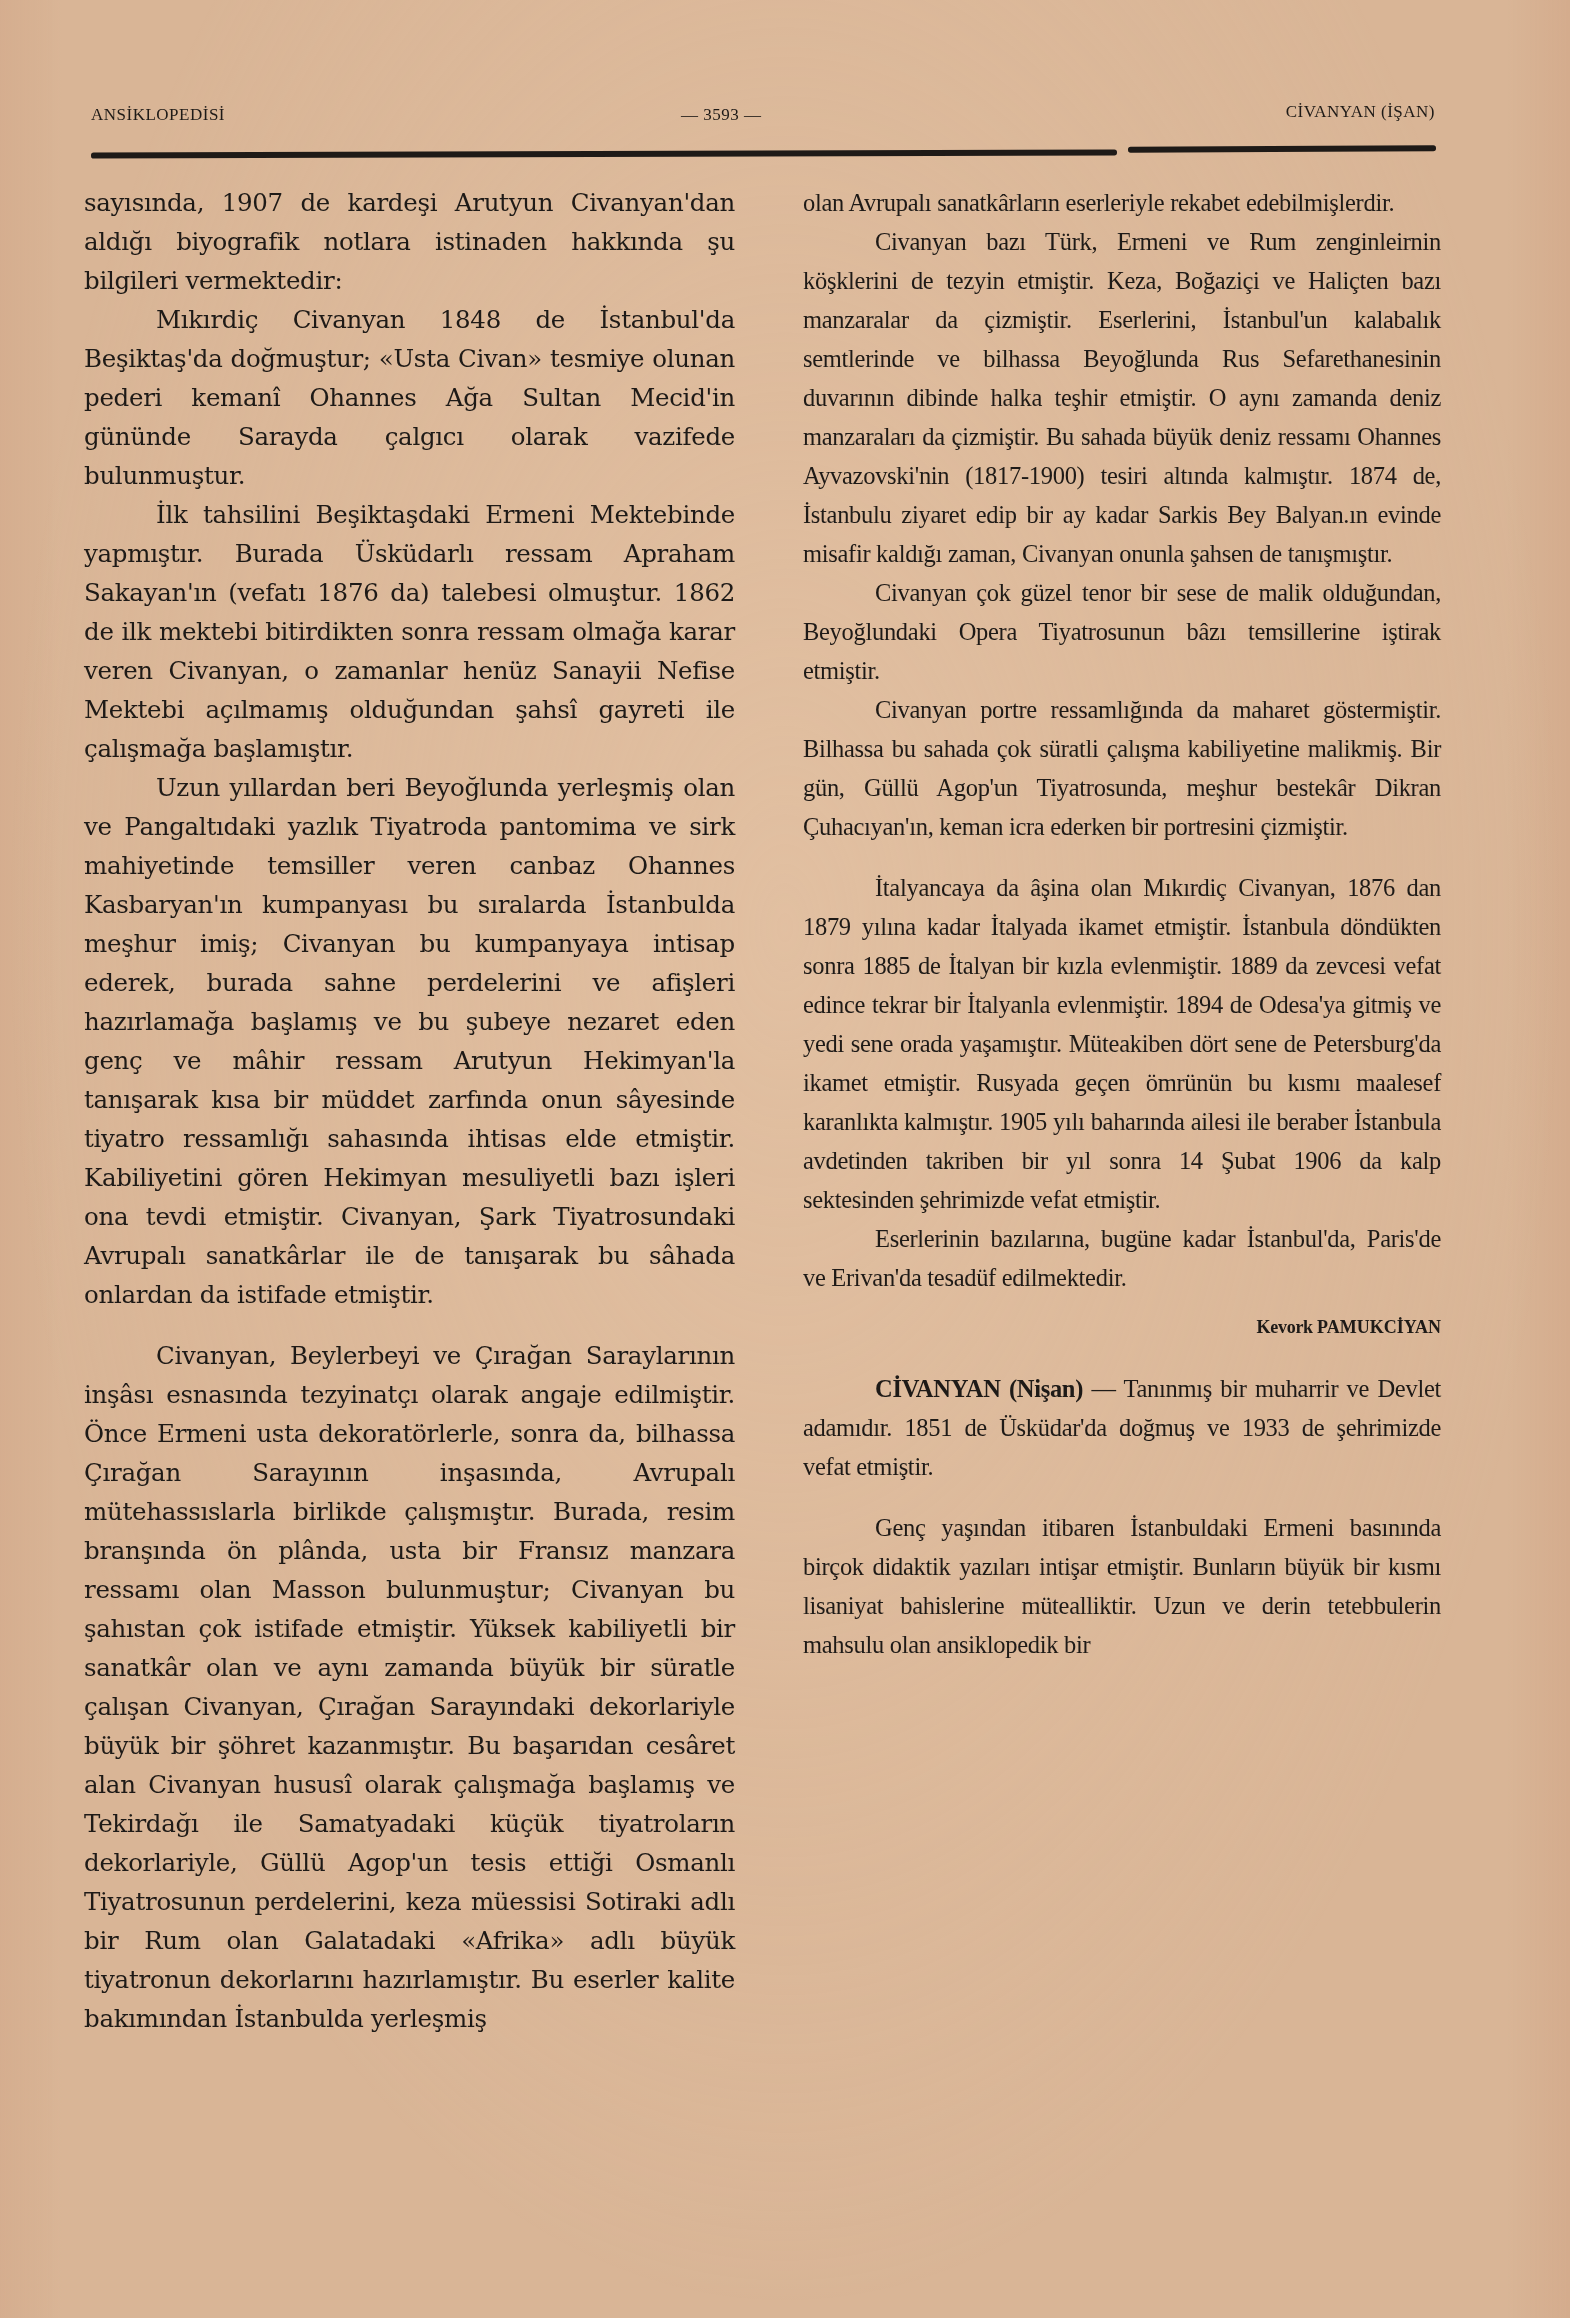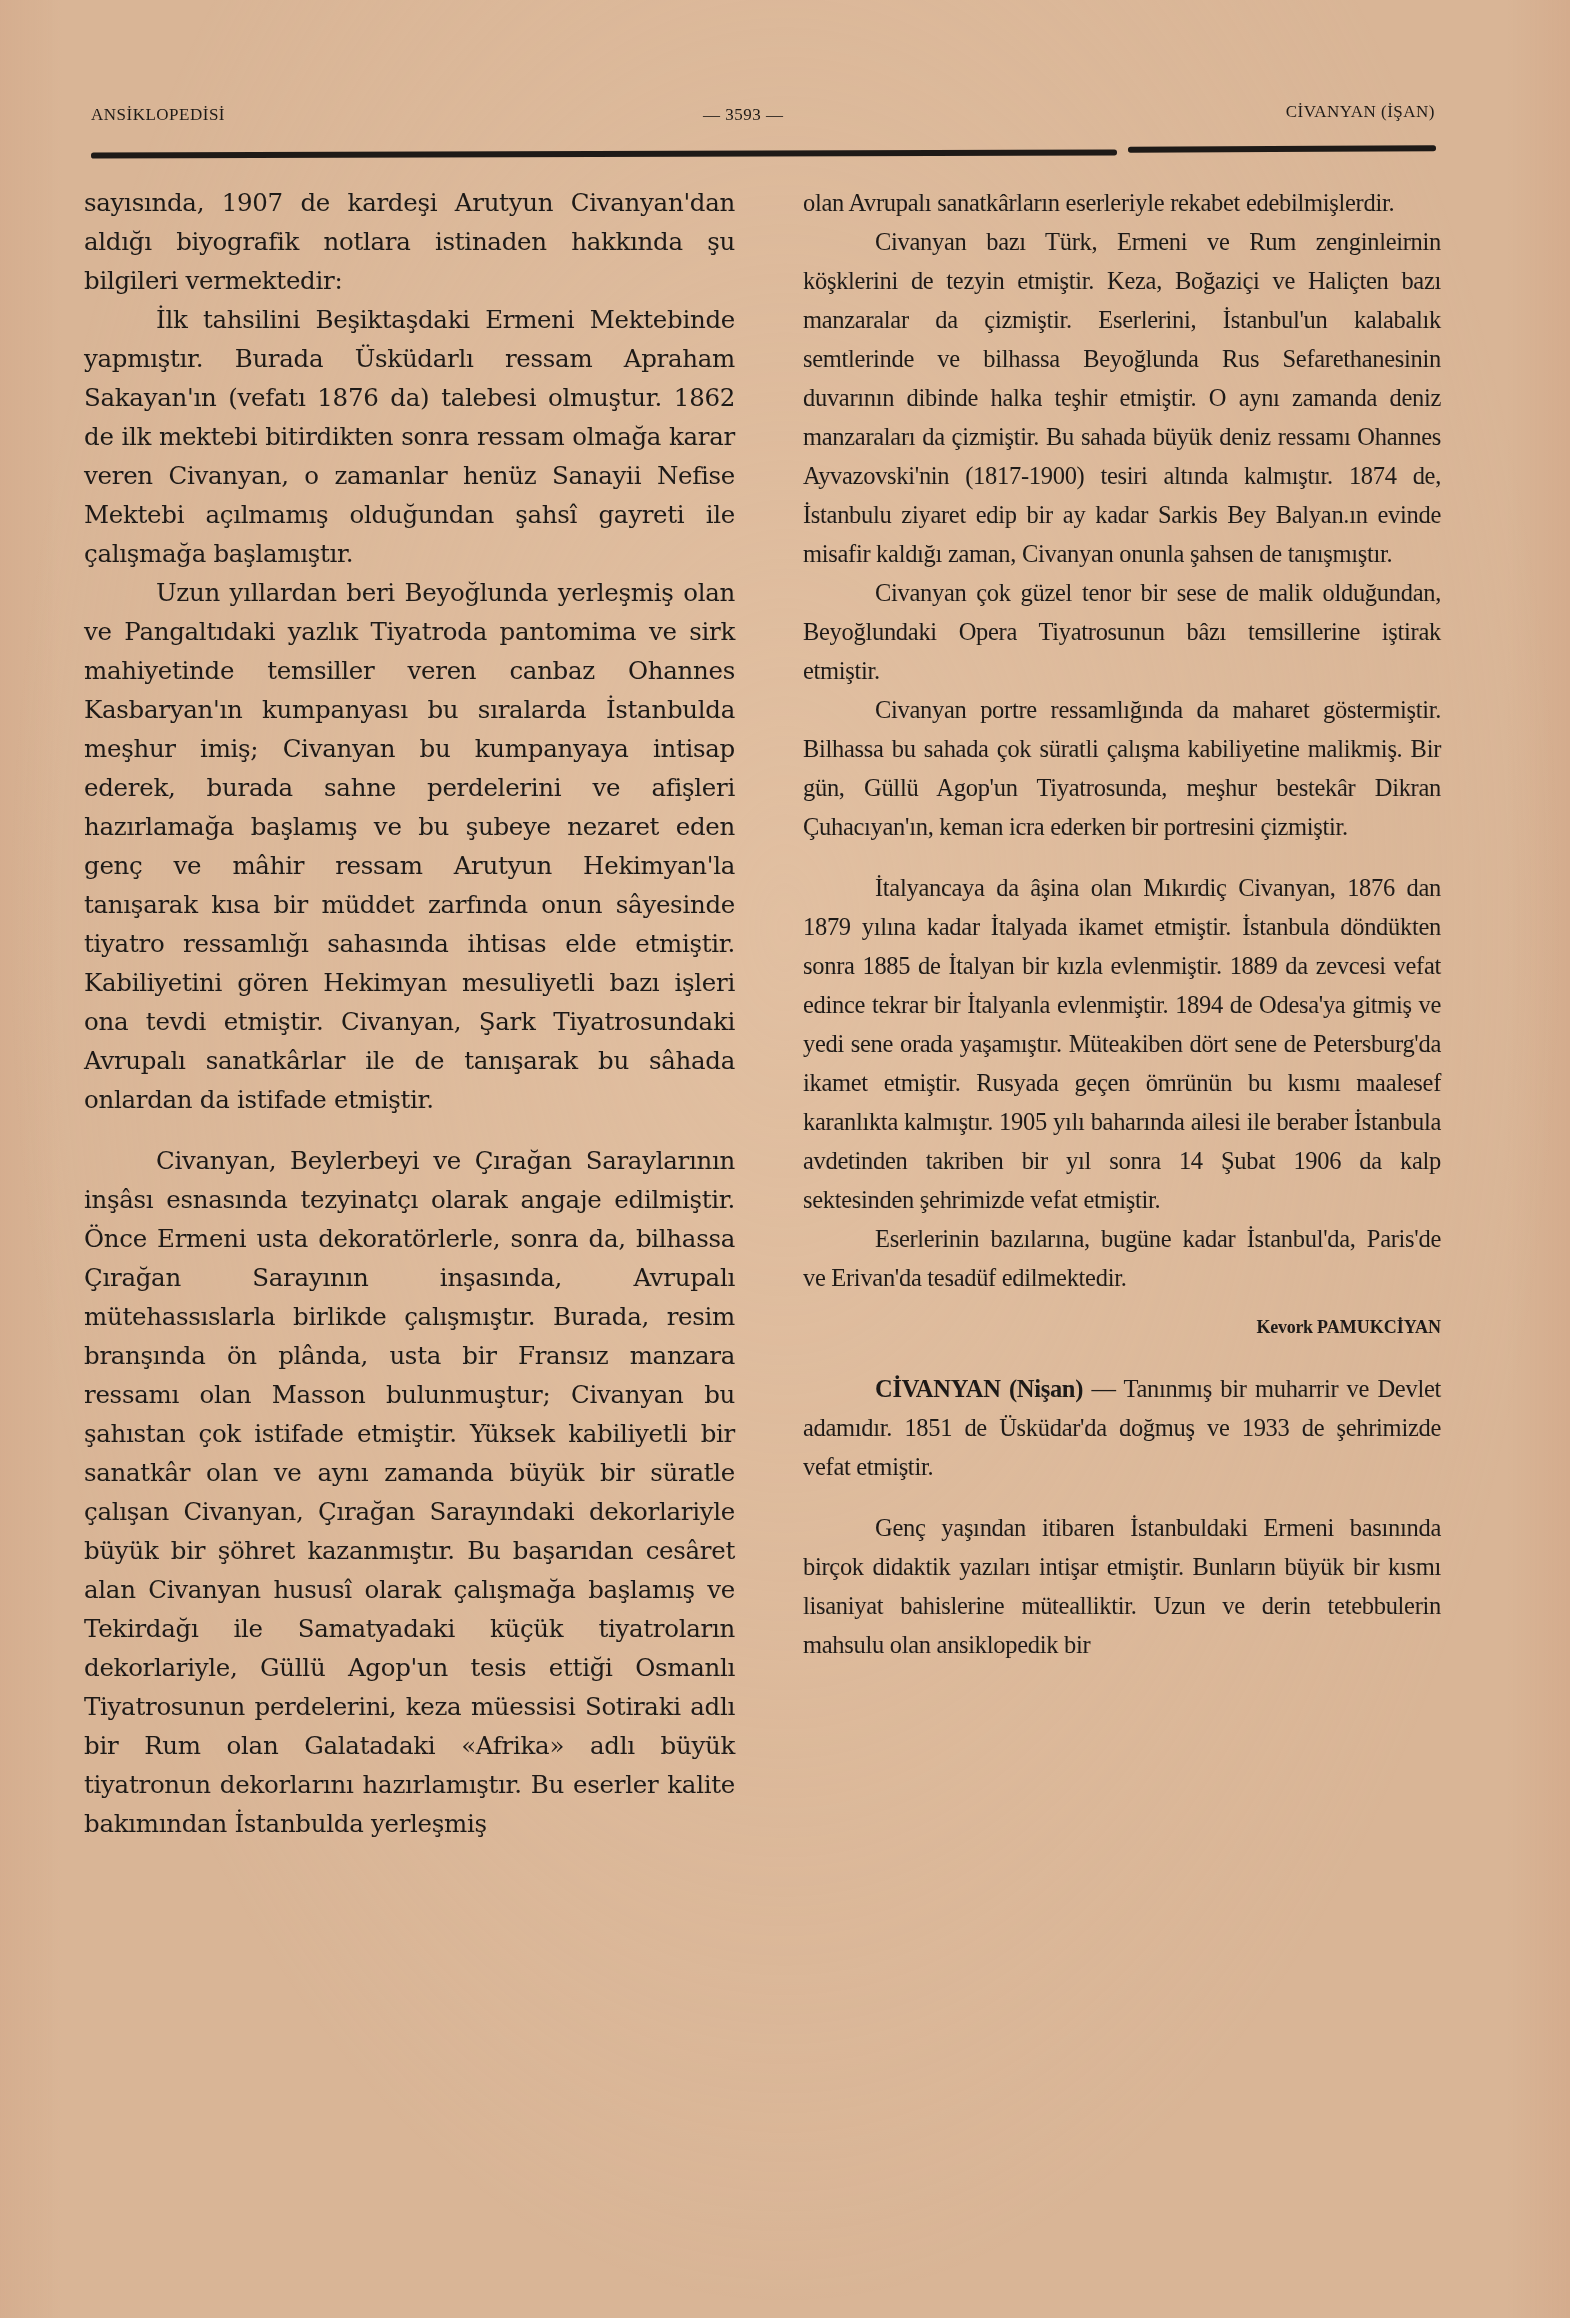--- a/index.html
+++ b/index.html
@@ -15,21 +15,21 @@
     position: relative;
     overflow: hidden;
   }
   .page-header {
     position: absolute;
     left: 91px; top: 105px; width: 1345px; height: 32px;
     font-family: "Liberation Serif", serif;
     font-size: 17px; letter-spacing: 0.5px;
   }
   .hdr-left { position: absolute; left: 0; top: 0; }
-  .hdr-center { position: absolute; left: 612px; top: 0; text-align: center; }
+  .hdr-center { position: absolute; left: 590px; top: 0; text-align: center; }
   .hdr-right { position: absolute; right: 1px; top: -3.2px; }
   .rule {
     position: absolute; height: 5.8px; background: #1e1a17; border-radius: 2.7px;
   }
   .rule-left { left: 91px; top: 151px; width: 1026px; transform: rotate(-0.18deg); }
   .rule-right { left: 1128px; top: 146px; width: 308px; transform: rotate(-0.3deg); }
 
   .column {
     position: absolute; top: 183px; width: 651px;
     font-family: "DejaVu Serif", serif;
@@ -54,20 +54,21 @@
 <div class="page-header">
   <span class="hdr-left">ANSİKLOPEDİSİ</span>
   <span class="hdr-center">— 3593 —</span>
   <span class="hdr-right">CİVANYAN (İŞAN)</span>
 </div>
 <div class="rule rule-left"></div>
 <div class="rule rule-right"></div>
 
 <div class="column col-left">
   <p class="para noindent">sayısında, 1907 de kardeşi Arutyun Civanyan'dan aldığı biyografik notlara istinaden hakkında şu bilgileri vermektedir:</p>
+  <p class="para">Mıkırdiç Civanyan 1848 de İstanbul'da Beşiktaş'da doğmuştur; «Usta Civan» tesmiye olunan pederi kemanî Ohannes Ağa Sultan Mecid'in gününde Sarayda çalgıcı olarak vazifede bulunmuştur.</p>
   <p class="para">İlk tahsilini Beşiktaşdaki Ermeni Mektebinde yapmıştır. Burada Üsküdarlı ressam Apraham Sakayan'ın (vefatı 1876 da) talebesi olmuştur. 1862 de ilk mektebi bitirdikten sonra ressam olmağa karar veren Civanyan, o zamanlar henüz Sanayii Nefise Mektebi açılmamış olduğundan şahsî gayreti ile çalışmağa başlamıştır.</p>
   <p class="para">Uzun yıllardan beri Beyoğlunda yerleşmiş olan ve Pangaltıdaki yazlık Tiyatroda pantomima ve sirk mahiyetinde temsiller veren canbaz Ohannes Kasbaryan'ın kumpanyası bu sıralarda İstanbulda meşhur imiş; Civanyan bu kumpanyaya intisap ederek, burada sahne perdelerini ve afişleri hazırlamağa başlamış ve bu şubeye nezaret eden genç ve mâhir ressam Arutyun Hekimyan'la tanışarak kısa bir müddet zarfında onun sâyesinde tiyatro ressamlığı sahasında ihtisas elde etmiştir. Kabiliyetini gören Hekimyan mesuliyetli bazı işleri ona tevdi etmiştir. Civanyan, Şark Tiyatrosundaki Avrupalı sanatkârlar ile de tanışarak bu sâhada onlardan da istifade etmiştir.</p>
   <p class="para gap">Civanyan, Beylerbeyi ve Çırağan Saraylarının inşâsı esnasında tezyinatçı olarak angaje edilmiştir. Önce Ermeni usta dekoratörlerle, sonra da, bilhassa Çırağan Sarayının inşasında, Avrupalı mütehassıslarla birlikde çalışmıştır. Burada, resim branşında ön plânda, usta bir Fransız manzara ressamı olan Masson bulunmuştur; Civanyan bu şahıstan çok istifade etmiştir. Yüksek kabiliyetli bir sanatkâr olan ve aynı zamanda büyük bir süratle çalışan Civanyan, Çırağan Sarayındaki dekorlariyle büyük bir şöhret kazanmıştır. Bu başarıdan cesâret alan Civanyan hususî olarak çalışmağa başlamış ve Tekirdağı ile Samatyadaki küçük tiyatroların dekorlariyle, Güllü Agop'un tesis ettiği Osmanlı Tiyatrosunun perdelerini, keza müessisi Sotiraki adlı bir Rum olan Galatadaki «Afrika» adlı büyük tiyatronun dekorlarını hazırlamıştır. Bu eserler kalite bakımından İstanbulda yerleşmiş</p>
 </div>
 
 <div class="column col-right">
   <p class="para noindent">olan Avrupalı sanatkârların eserleriyle rekabet edebilmişlerdir.</p>
   <p class="para">Civanyan bazı Türk, Ermeni ve Rum zenginleirnin köşklerini de tezyin etmiştir. Keza, Boğaziçi ve Haliçten bazı manzaralar da çizmiştir. Eserlerini, İstanbul'un kalabalık semtlerinde ve bilhassa Beyoğlunda Rus Sefarethanesinin duvarının dibinde halka teşhir etmiştir. O aynı zamanda deniz manzaraları da çizmiştir. Bu sahada büyük deniz ressamı Ohannes Ayvazovski'nin (1817-1900) tesiri altında kalmıştır. 1874 de, İstanbulu ziyaret edip bir ay kadar Sarkis Bey Balyan.ın evinde misafir kaldığı zaman, Civanyan onunla şahsen de tanışmıştır.</p>
   <p class="para">Civanyan çok güzel tenor bir sese de malik olduğundan, Beyoğlundaki Opera Tiyatrosunun bâzı temsillerine iştirak etmiştir.</p>
   <p class="para">Civanyan portre ressamlığında da maharet göstermiştir. Bilhassa bu sahada çok süratli çalışma kabiliyetine malikmiş. Bir gün, Güllü Agop'un Tiyatrosunda, meşhur bestekâr Dikran Çuhacıyan'ın, keman icra ederken bir portresini çizmiştir.</p>

